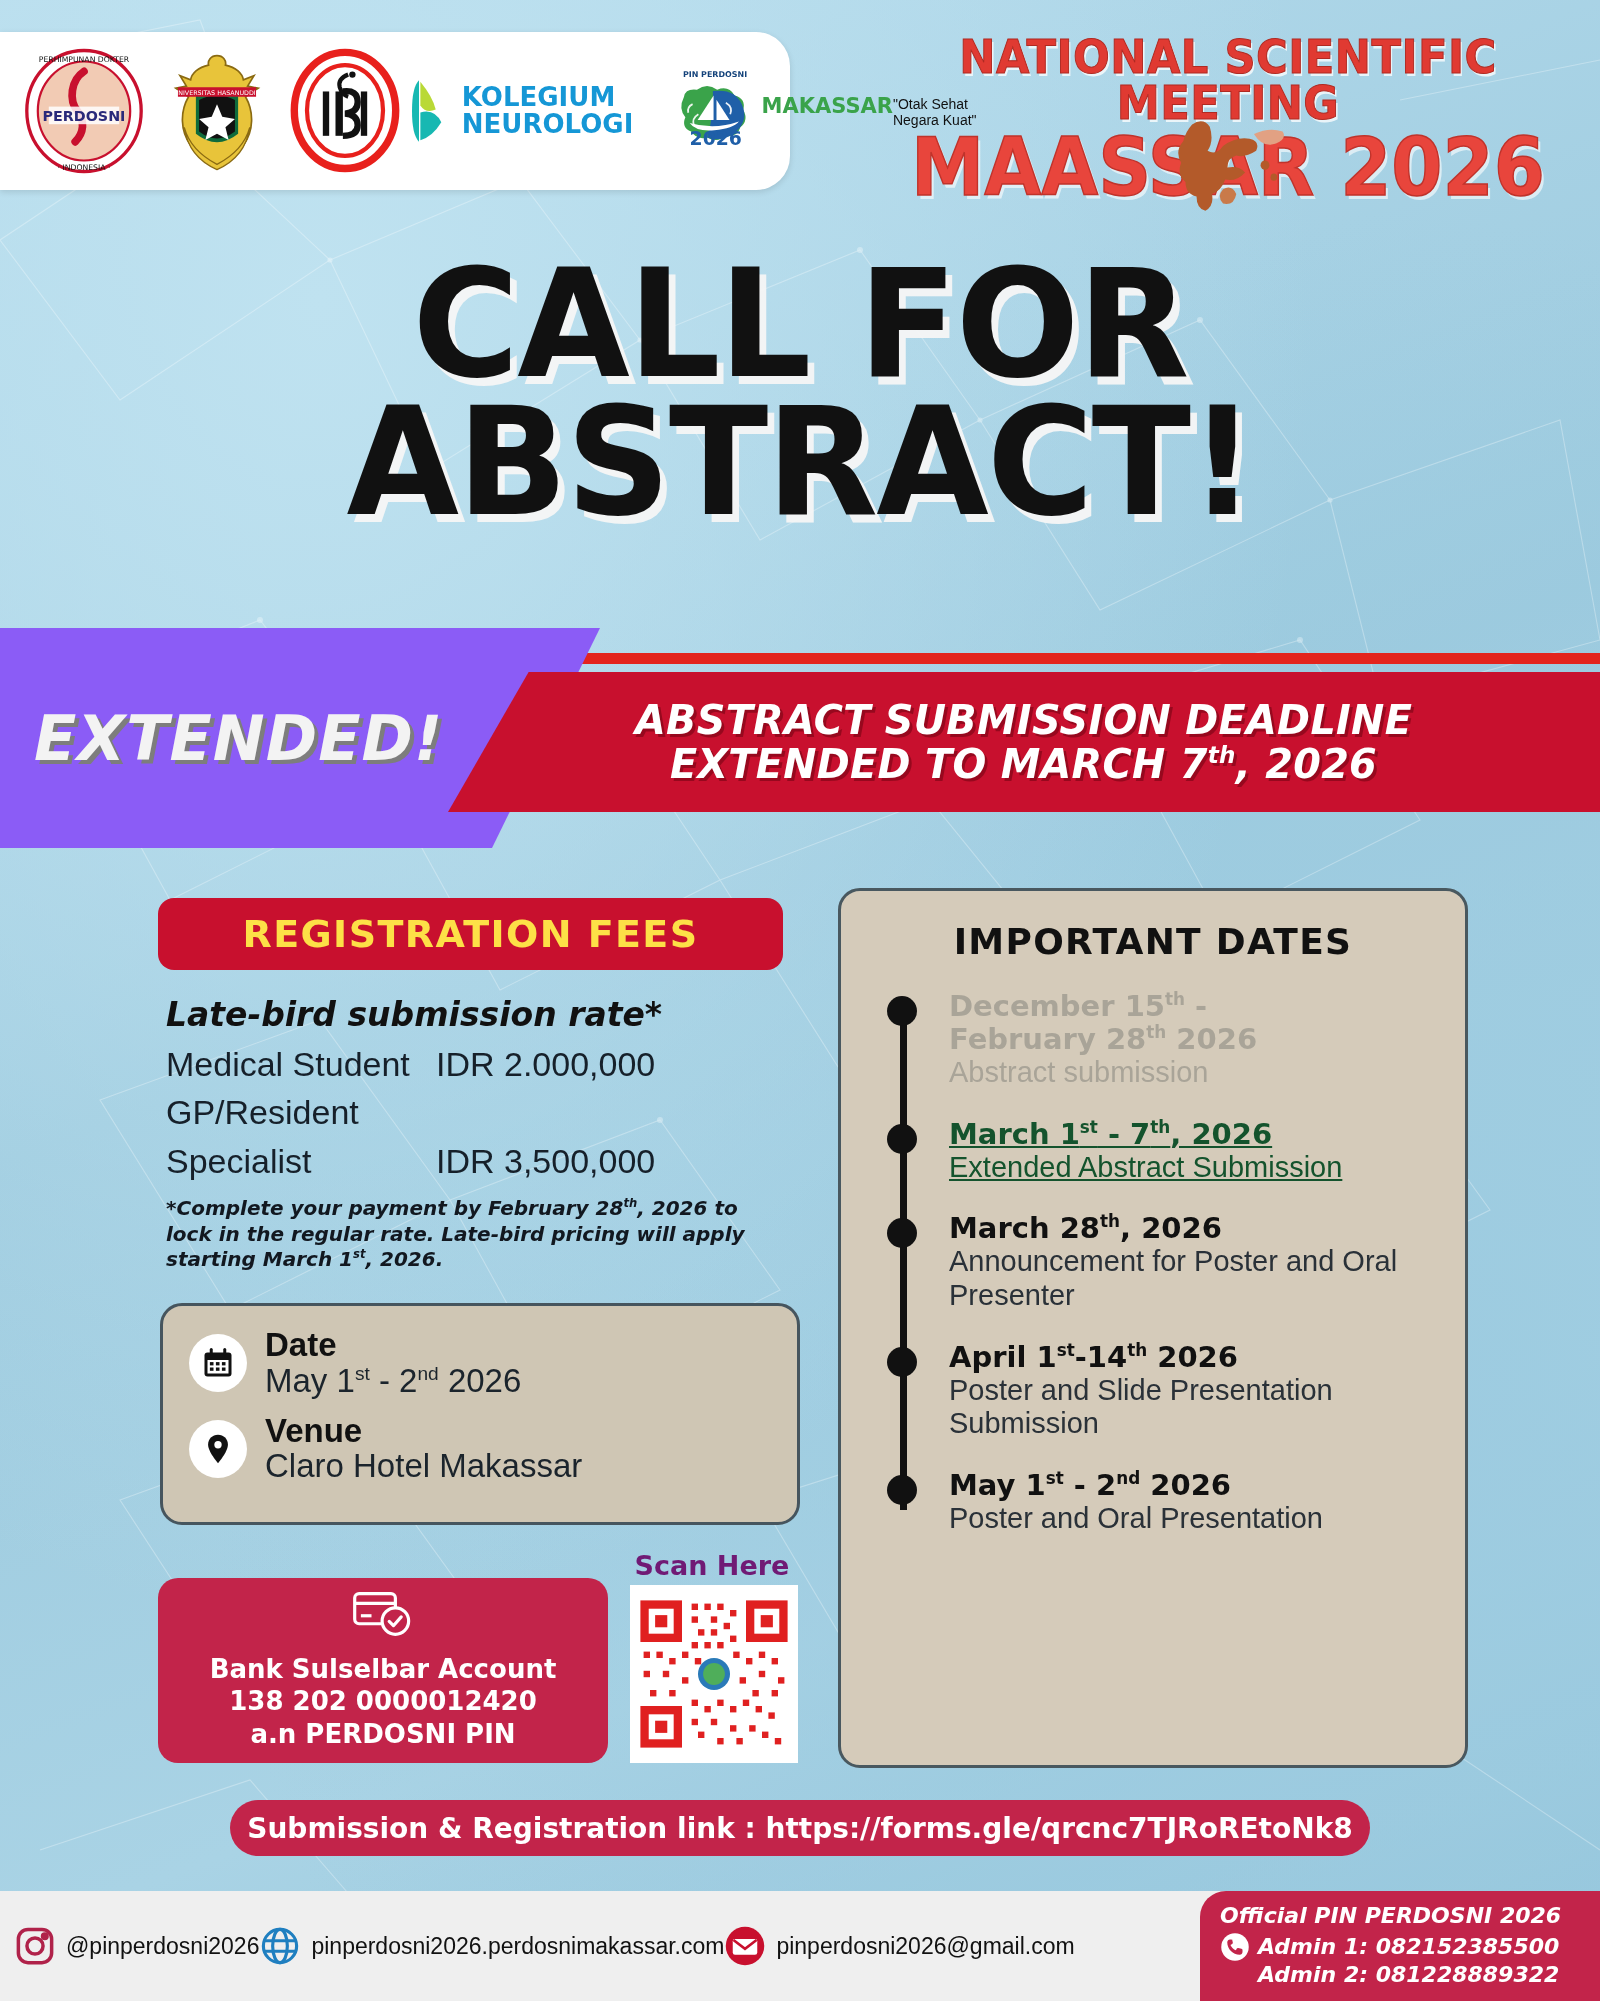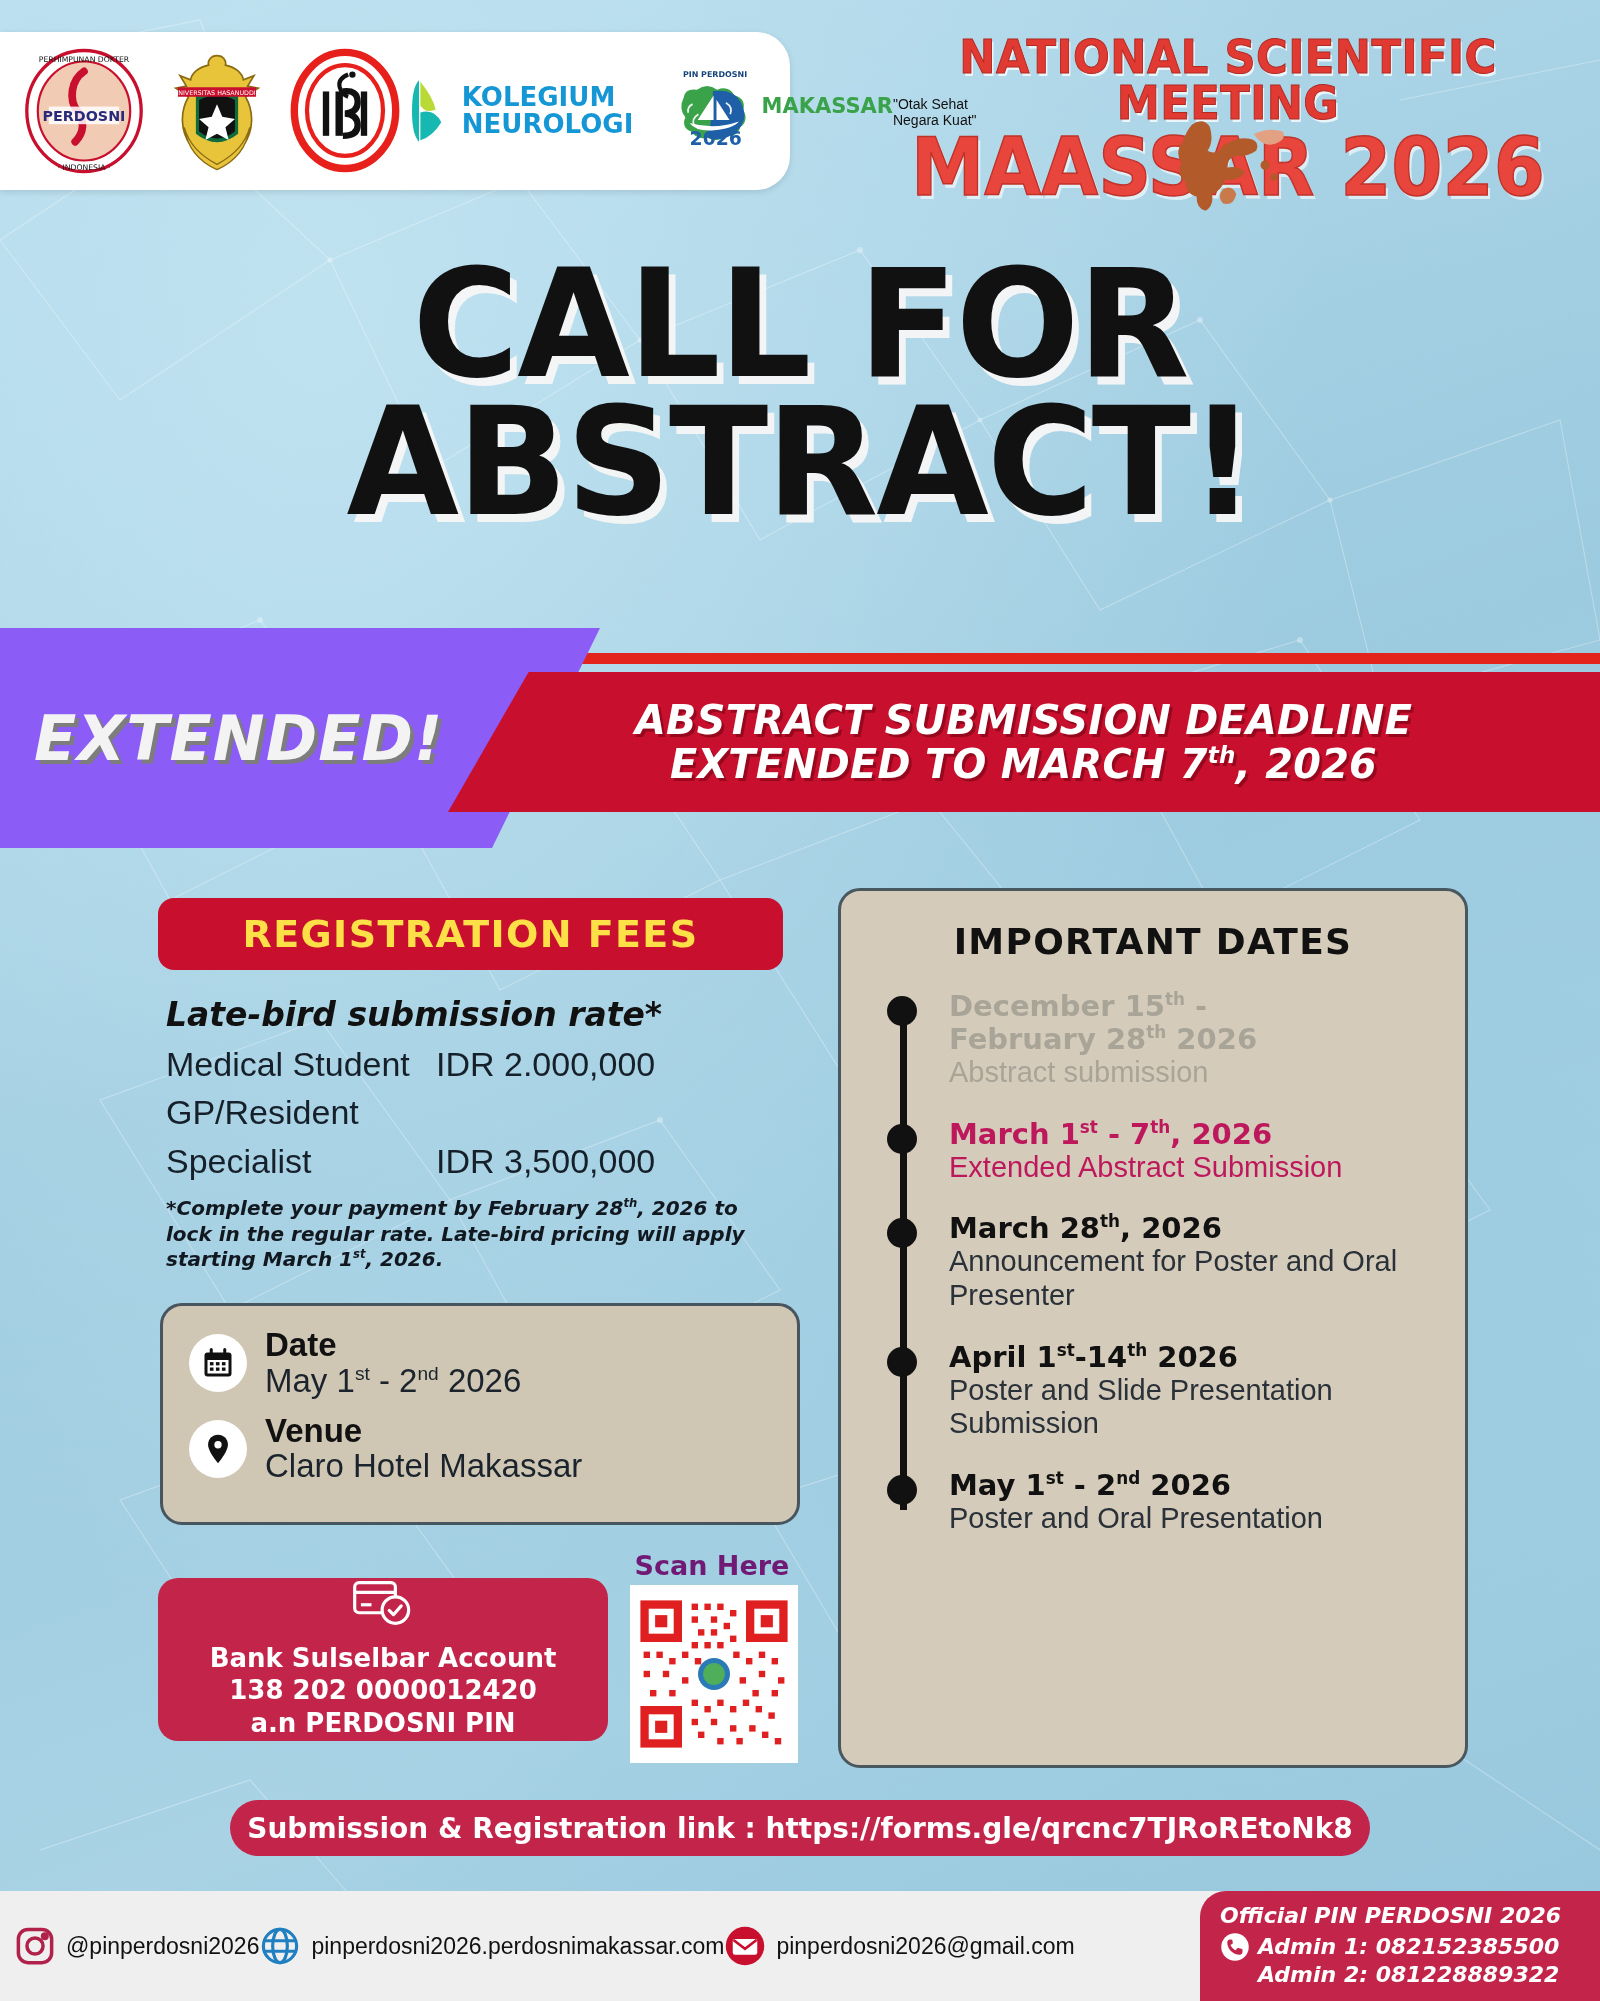--- a/index.html
+++ b/index.html
@@ -124,21 +124,21 @@
   }
   .inforow{ display:flex; align-items:flex-start; gap:18px; margin-bottom:14px; }
   .circ{
     width:58px; height:58px; border-radius:50%; background:#fff; flex:none;
     display:flex; align-items:center; justify-content:center; margin-top:6px;
   }
   .infotitle{ font-size:33px; font-weight:bold; color:#111; line-height:1.05; }
   .infoval{ font-size:33px; color:#1b242c; line-height:1.12; }
 
   .bankbox{
-    position:absolute; left:158px; top:1578px; width:450px; height:163px;
+    position:absolute; left:158px; top:1578px; width:450px; height:185px;
     background:#c2244a; border-radius:20px;
     display:flex; flex-direction:column; align-items:center; justify-content:center;
     color:#fff; font-weight:bold; font-size:26px; line-height:1.25;
     font-family:"DejaVu Sans", sans-serif;
   }
   .scanlabel{
     position:absolute; left:628px; top:1550px; width:168px; text-align:center;
     font-weight:bold; font-size:27px; color:#701a75;
     font-family:"DejaVu Sans", sans-serif;
   }
@@ -157,21 +157,21 @@
   .tl{ position:relative; margin:28px 0 0 46px; width:545px; }
   .tlline{ position:absolute; left:13px; top:14px; bottom:26px; width:7px; background:#111; }
   .tlitem{ position:relative; padding-left:62px; margin-bottom:28px; }
   .dot{
     position:absolute; left:0; top:6px; width:30px; height:30px; border-radius:50%;
     background:#111;
   }
   .tld{ font-size:29px; font-weight:bold; line-height:1.14; font-family:"DejaVu Sans", sans-serif;}
   .tlt{ font-size:29px; line-height:1.16; }
   .past .tld, .past .tlt{ color:#a9a498; }
-  .hot .tld, .hot .tlt{ color:#be185d; }
+  .hot .tld, .hot .tlt{ color:#14532d;text-decoration:underline; }
   .norm .tld{ color:#111; }
   .norm .tlt{ color:#2a3138; }
 
   
   .subbar{
     position:absolute; left:230px; top:1800px; width:1140px; height:56px;
     background:#c2244a; border-radius:28px;
     display:flex; align-items:center; justify-content:center;
     color:#fff; font-weight:bold; font-size:28px;
     font-family:"DejaVu Sans", sans-serif;

